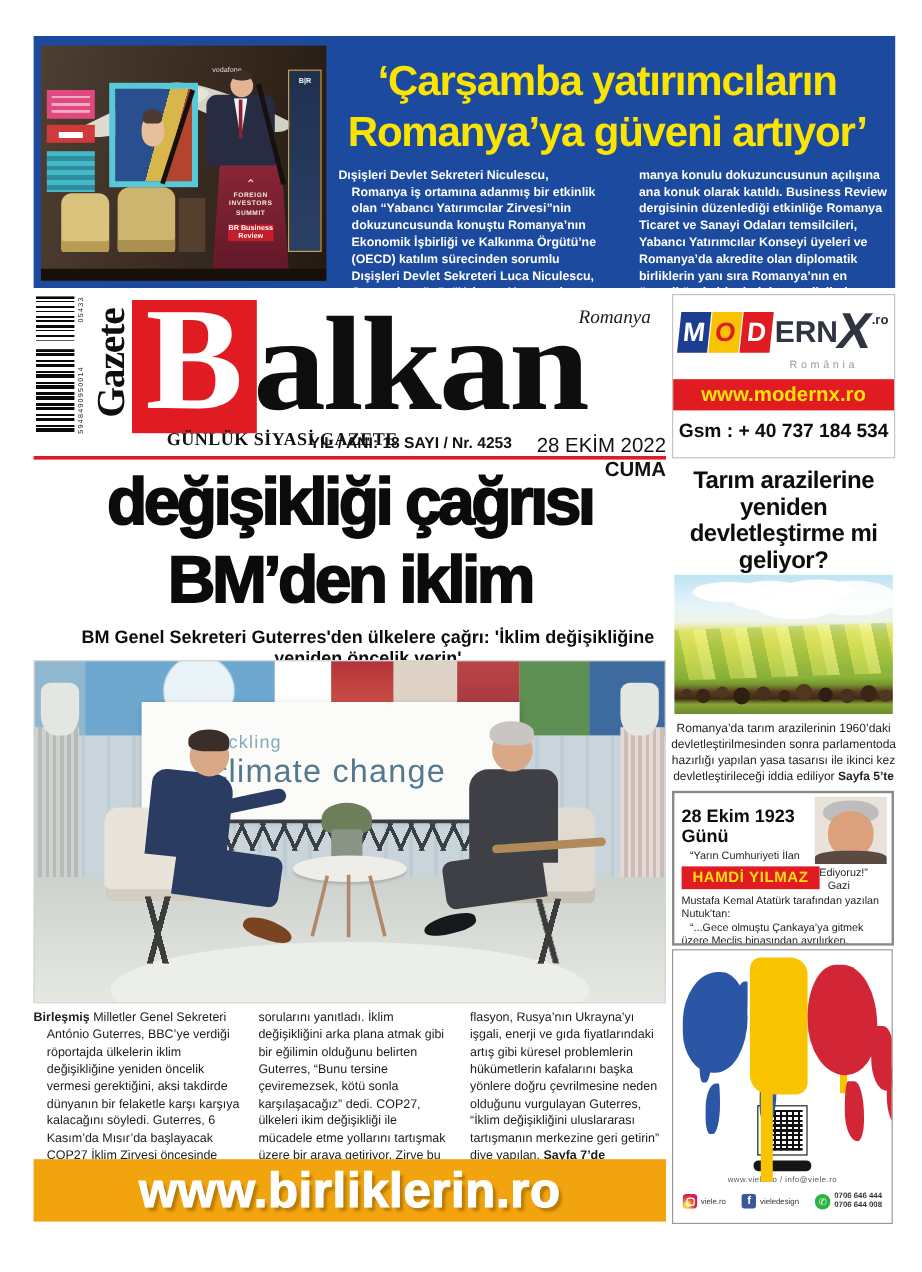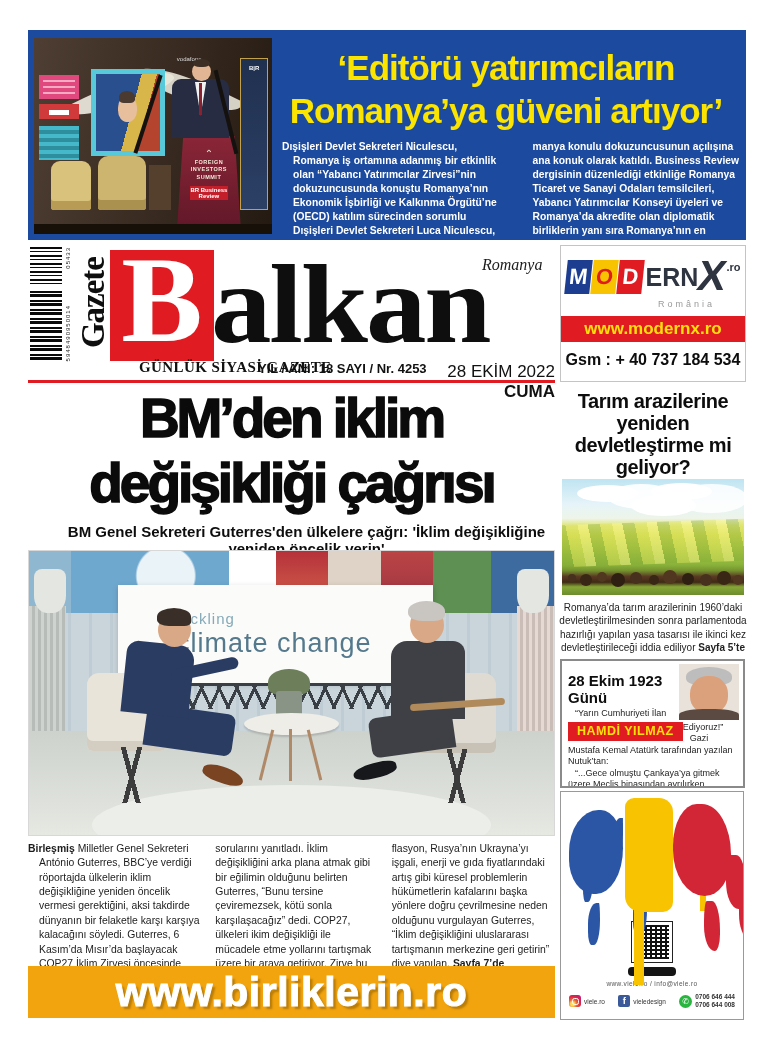--- a/index.html
+++ b/index.html
@@ -241,21 +241,21 @@
       <div class="pl">INVESTORS</div>
       <div class="pl">SUMMIT</div>
       <div class="pbrand">BR Business Review</div>
     </div>
     <div class="cp-body"></div>
     <div class="cp-head"></div>
     <div class="cp-mic2"></div>
     <div class="cp-floor"></div>
   </div>
   <div id="tophead">
-    <div>‘Editörü yatırımcıların</div>
+    <div>‘Çarşamba yatırımcıların</div>
     <div>Romanya’ya güveni artıyor’</div>
   </div>
   <div id="topcols">
     <div class="hang">Dışişleri Devlet Sekreteri Niculescu, Romanya iş ortamına adanmış bir etkinlik olan “Yabancı Yatırımcılar Zirvesi”nin dokuzuncusunda konuştu Romanya’nın Ekonomik İşbirliği ve Kalkınma Örgütü’ne (OECD) katılım sürecinden sorumlu Dışişleri Devlet Sekreteri Luca Niculescu, Çarşamba günü, “Yabancı Yatırımcılar Zirvesi” etkinliğinin Ro-</div>
     <div><span>manya konulu dokuzuncusunun açılışına ana konuk olarak katıldı.  Business Review dergisinin düzenlediği etkinliğe Romanya Ticaret ve Sanayi Odaları temsilcileri, Yabancı Yatırımcılar Konseyi üyeleri ve Romanya’da akredite olan diplomatik birliklerin yanı sıra Romanya’nın en önemli özel şirketlerinin temsilcileri katıldı. </span><span class="pgref">Sayfa 4’te</span></div>
   </div>
 </div>
 
 <div class="abs" id="barcode">
   <div class="bc-bars">
@@ -293,22 +293,22 @@
     <div class="mx-ro">.ro</div>
   </div>
   <div class="mx-country">România</div>
   <div class="mx-band">
       <span>www.modernx.ro</span>
     </div>
   <div class="mx-phone">Gsm : + 40 737 184 534</div>
 </div>
 
 <div class="abs" id="leadhead">
+  <div>değişikliği çağrısı</div>
   <div>BM’den iklim</div>
-  <div>değişikliği çağrısı</div>
 </div>
 <div class="abs" id="subhead">BM Genel Sekreteri Guterres'den ülkelere çağrı: 'İklim değişikliğine yeniden öncelik verin'</div>
 
 <div class="abs" id="leadphoto">
   <div class="sp-strip">
     <div class="sp-s1"></div>
       <div class="sp-s2"></div>
       <div class="sp-s3"></div>
       <div class="sp-s4"></div>
     <div class="sp-s5"></div>

